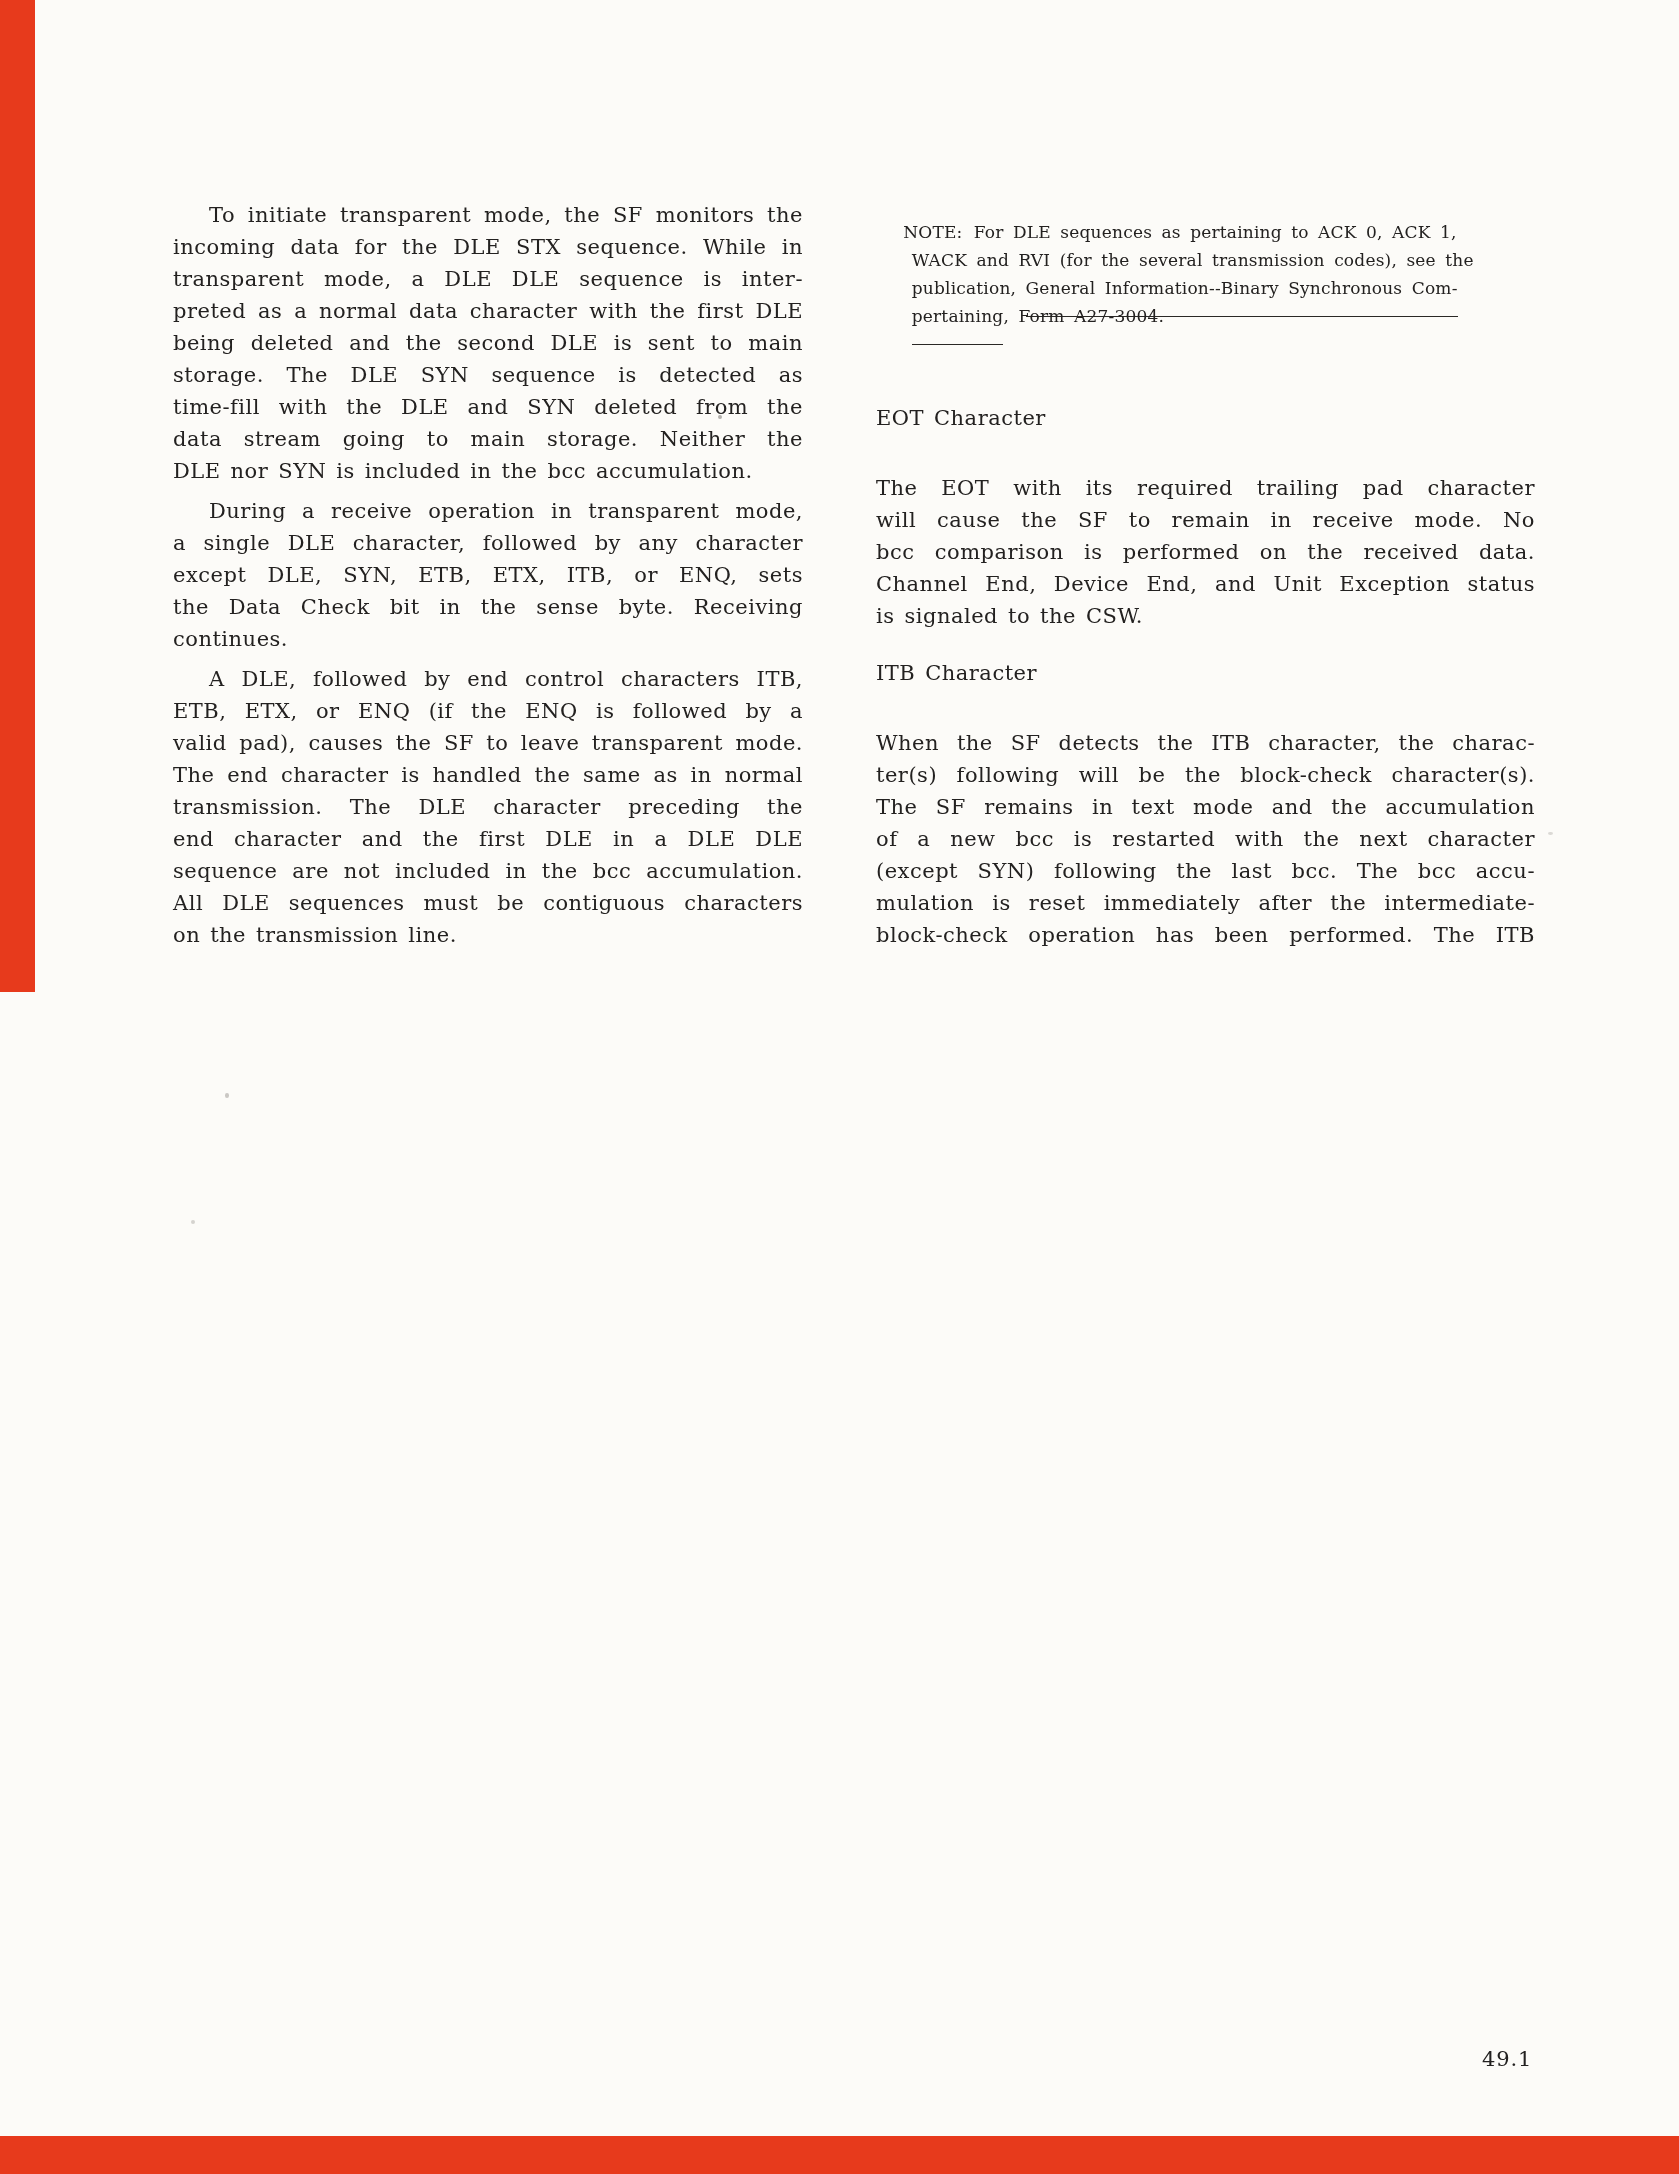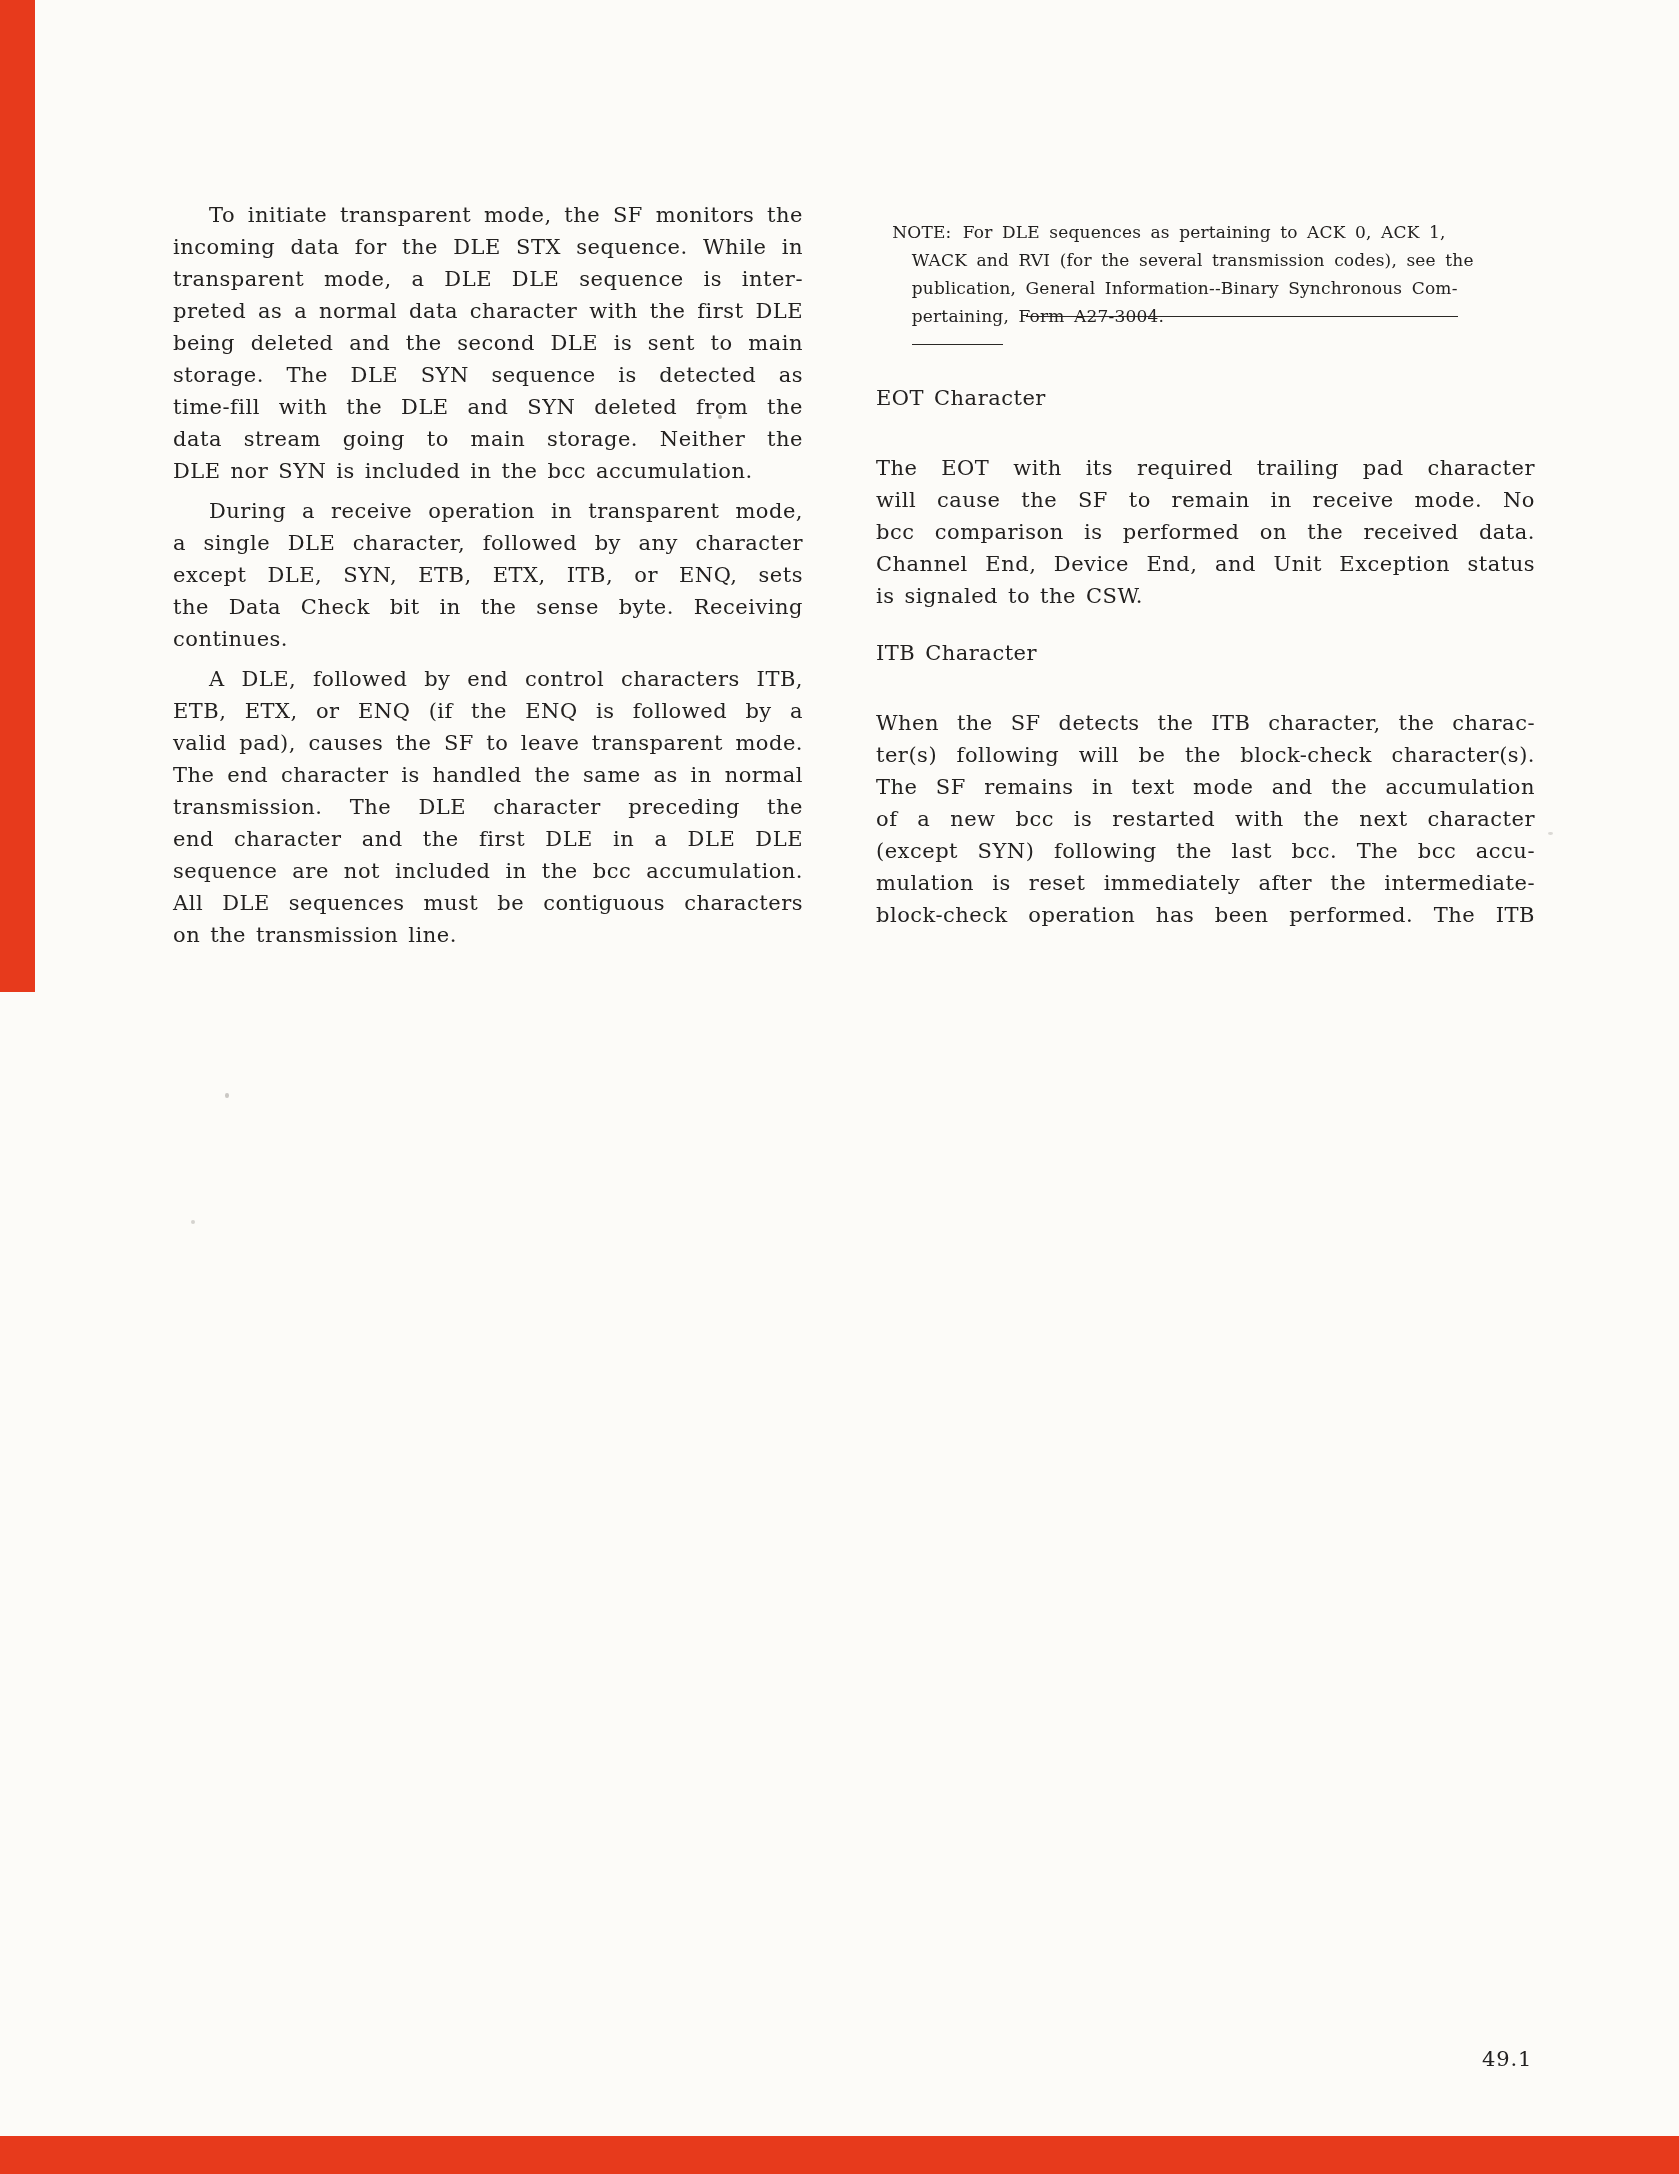--- a/index.html
+++ b/index.html
@@ -60,31 +60,31 @@
   
   .note {
     margin-left: 12.2px;
     width: 633px;
     font-size: 17px;
     line-height: 28px;
     letter-spacing: 0.2px;
     word-spacing: 3.8px;
   }
   .nline { margin-left: 23.5px; text-align: left; }
-  .nline.first { margin-left: 4px; }
+  .nline.first { margin-left: 15px; }
   .note-label { margin-right: 11.3px; }
   .underlined {
     border-bottom: 1.9px solid #2a2826;
     padding-bottom: 18px;
   }
 
   
   .sections { }
   .section { margin-top: 24.5px; }
-  .section:first-child { margin-top: 52px; }
+  .section:first-child { margin-top: 72px; }
   .section-heading { line-height: 32px; }
   .section-para { margin-top: 38px; }
 
   .pagenum {
     position: absolute;
     left: 1482px; top: 2047px;
     font-size: 21px;
     letter-spacing: 0.9px;
   }
 

